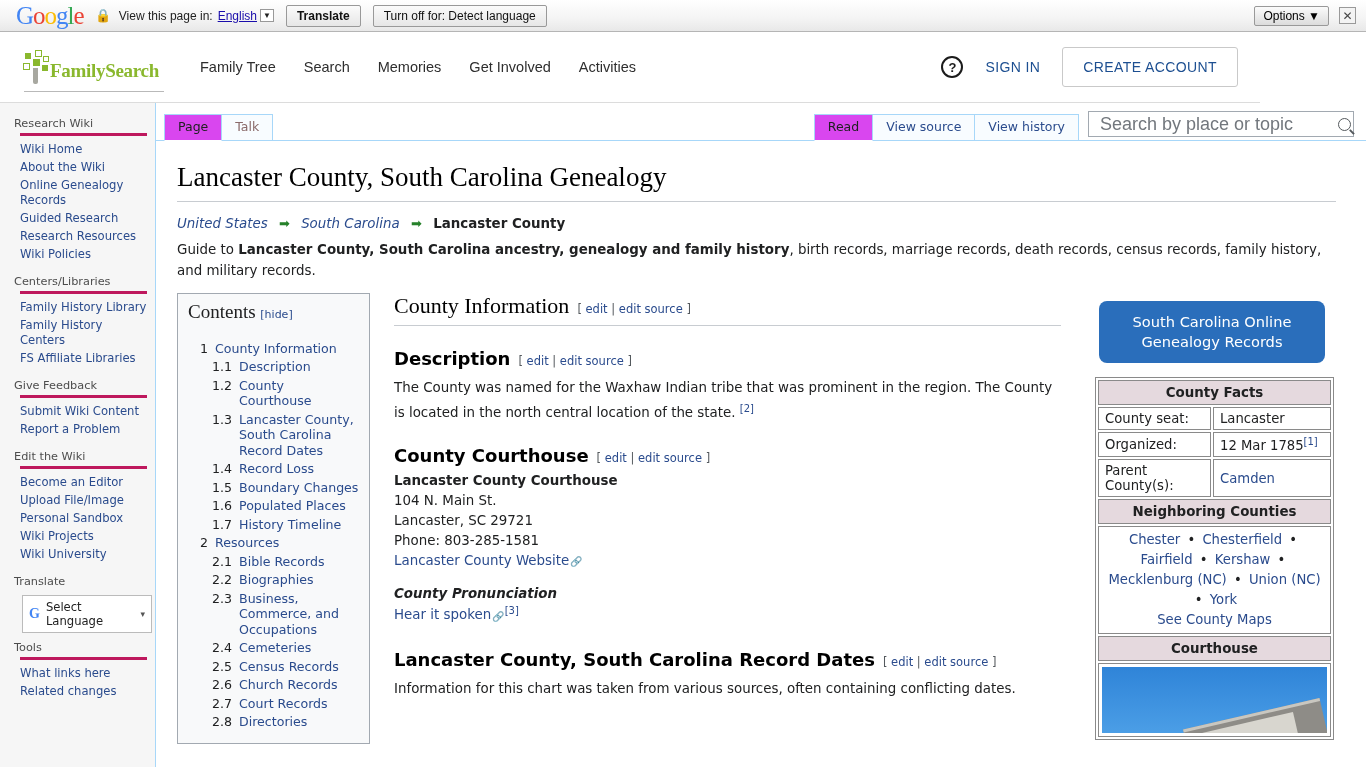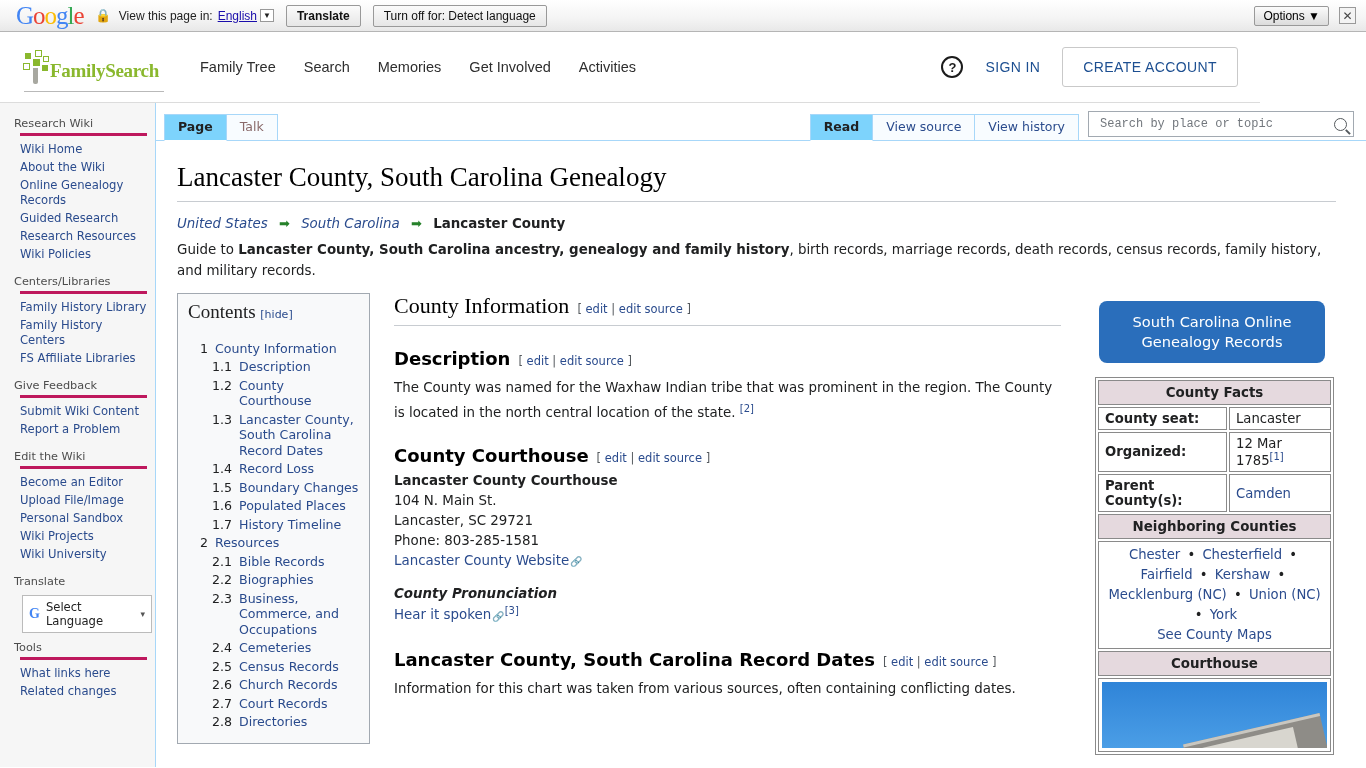--- a/index.html
+++ b/index.html
@@ -172,35 +172,35 @@
     position:relative;
   }
   .ns-tabs { display:flex; align-items:flex-end; }
   .tab {
     font-size:12.5px; padding: 5px 13px 6px 13px; cursor:pointer;
     color:#2a4b8d; background:#f8fcff;
     border:1px solid #a7d7f9; border-bottom:none;
     margin-right:-1px; line-height:14px;
   }
   .tab.selected {
-    background:#7dd3fc; color:#202122; border-color:#a7d7f9;
-    border-bottom:1px solid #fff; margin-bottom:-1px; position:relative; z-index:2;font-weight:bold;
+    background:#d946ef; color:#202122; border-color:#a7d7f9;
+    border-bottom:1px solid #fff; margin-bottom:-1px; position:relative; z-index:2;
   }
   .tab.talk { color:#8a6a6a; }
   .right-tabs { margin-left:auto; display:flex; align-items:flex-end; }
   #search-box {
     margin-left:10px; margin-bottom:3px;
     width:266px; height:26px;
     border:1px solid #a2a9b1; background:#fff;
     display:flex; align-items:center; padding: 0 6px 0 9px;
   }
   #search-box input {
     border:none; outline:none; flex:1;
-    font-size:12px; color:#54595d;
-    font-family:Liberation Mono, monospace; background:transparent;
+    font-size:18px; color:#54595d;
+    font-family:Liberation Sans, sans-serif; background:transparent;
   }
   #search-box input::placeholder { color:#72777d; }
   .mag {
     width:13px;height:13px;border:1.6px solid #54595d;border-radius:50%;
     position:relative; flex:0 0 auto; margin-left:4px;
   }
   .mag::after{
     content:""; position:absolute; right:-5px; bottom:-3px;
     width:6px;height:1.8px;background:#54595d;
     transform:rotate(45deg);
@@ -284,21 +284,21 @@
     border-collapse:separate; border-spacing:2px;
     background:#fff; border:1px solid #8a8a8a;
     font-size:13.2px;
   }
   table.facts td, table.facts th {
     border:1px solid #8a8a8a; padding: 3px 6px; vertical-align:middle;
   }
   table.facts th.hdr {
     background:#e5d9de; text-align:center; font-weight:bold; font-size:13.4px; padding:4px;
   }
-  table.facts td.lbl { font-weight:bold; width:129px; }
+  table.facts td.lbl { font-weight:normal; width:113px; }
   table.facts td.val a { color:#2a4b8d; text-decoration:none; cursor:pointer; }
   td.neighbors { text-align:center; line-height:20px; padding: 5px 4px; }
   td.neighbors a { color:#2a4b8d; text-decoration:none; cursor:pointer; }
   td.neighbors .dot { color:#202122; margin: 0 3px; }
   .ch-photo { width:100%; height:66px; background: linear-gradient(to bottom,#2f84d8,#4b9ee6); position:relative; overflow:hidden; display:block; }
   .roof {
     position:absolute; left:38%; top:46px; width:140px; height:60px;
     background:#8e8c87; transform: rotate(-13deg);
     border-top:3px solid #c9c7c0;
   }

